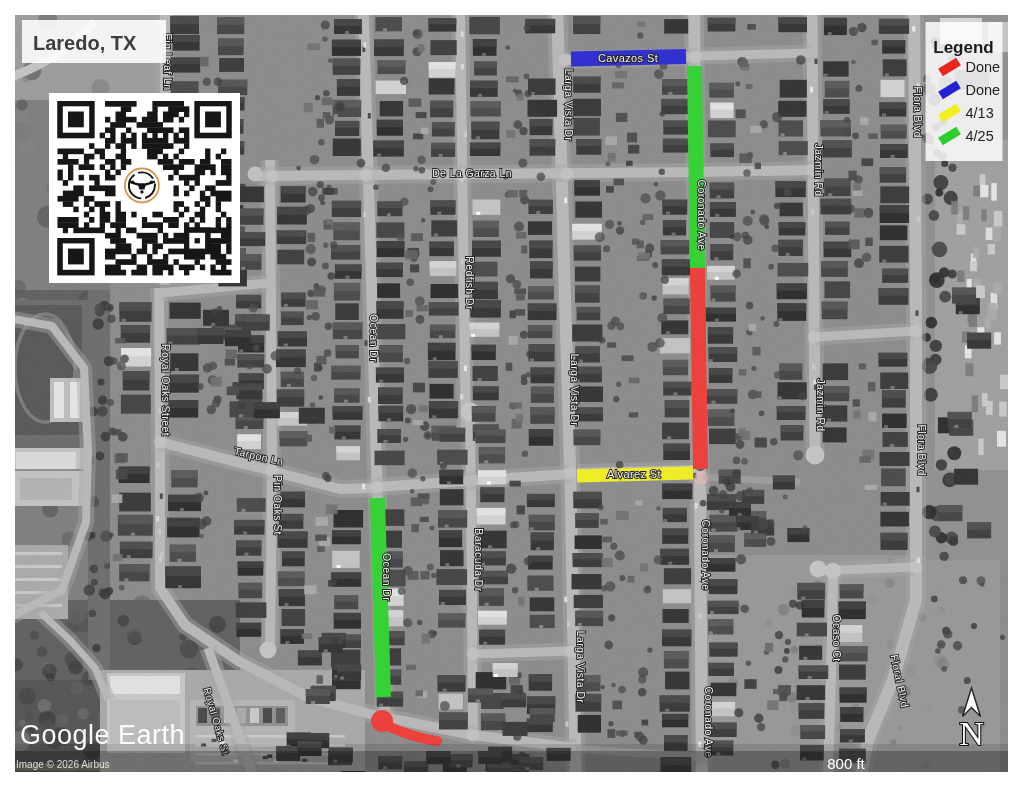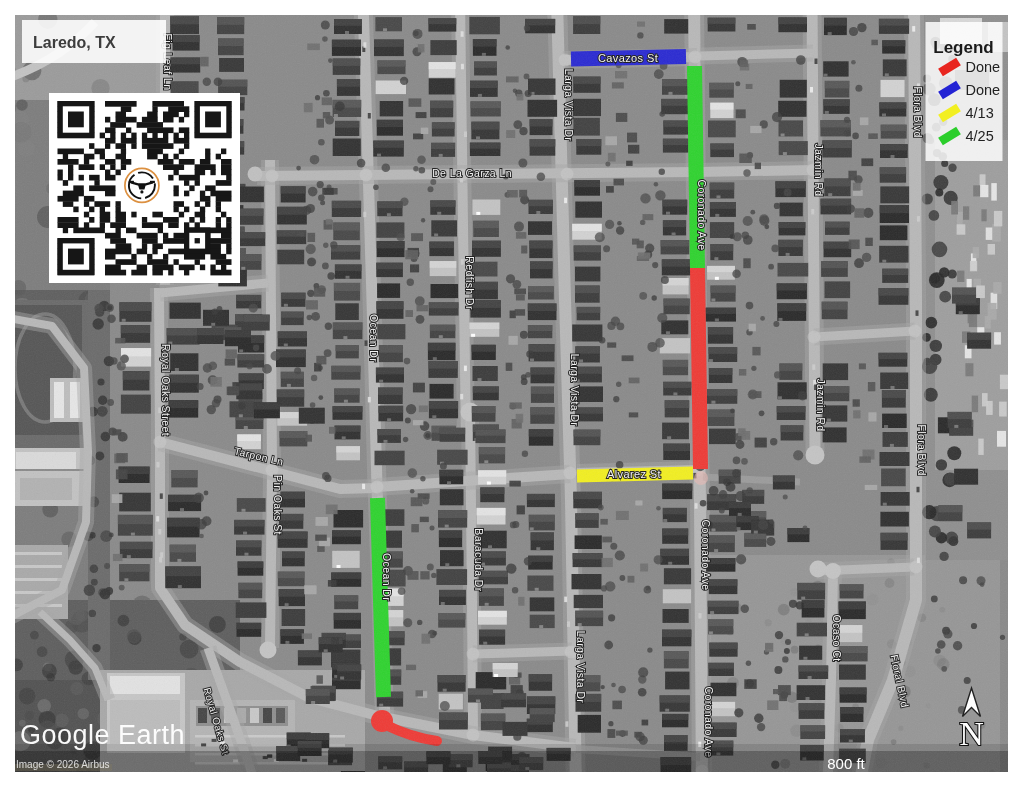--- a/index.html
+++ b/index.html
@@ -2298,13 +2298,13 @@
       </g>
 
 <text x="846" y="768.5" font-size="15" fill="#fff" text-anchor="middle" font-family="Liberation Sans, sans-serif">800 ft</text>
 
 <text x="20" y="744" font-size="27" fill="#ffffff" opacity="0.97" font-family="Liberation Sans, sans-serif" letter-spacing="0.5">Google Earth</text>
 
 <text x="16" y="768" font-size="10" fill="#ffffff" opacity="0.8" font-family="Liberation Sans, sans-serif">Image © 2026 Airbus</text>
 </svg>
 
 <div class="ov" style="left:22px;top:20px;width:144px;height:43px;background:rgba(255,255,255,0.88);"></div>
-<div class="ov" style="left:33px;top:26px;font-size:16px;font-weight:bold;color:#3d3d3d;line-height:34px;">Laredo, TX</div>
+<div class="ov" style="left:33px;top:26px;font-size:20px;font-weight:bold;color:#3d3d3d;line-height:34px;">Laredo, TX</div>
 </div>
 </body></html>

